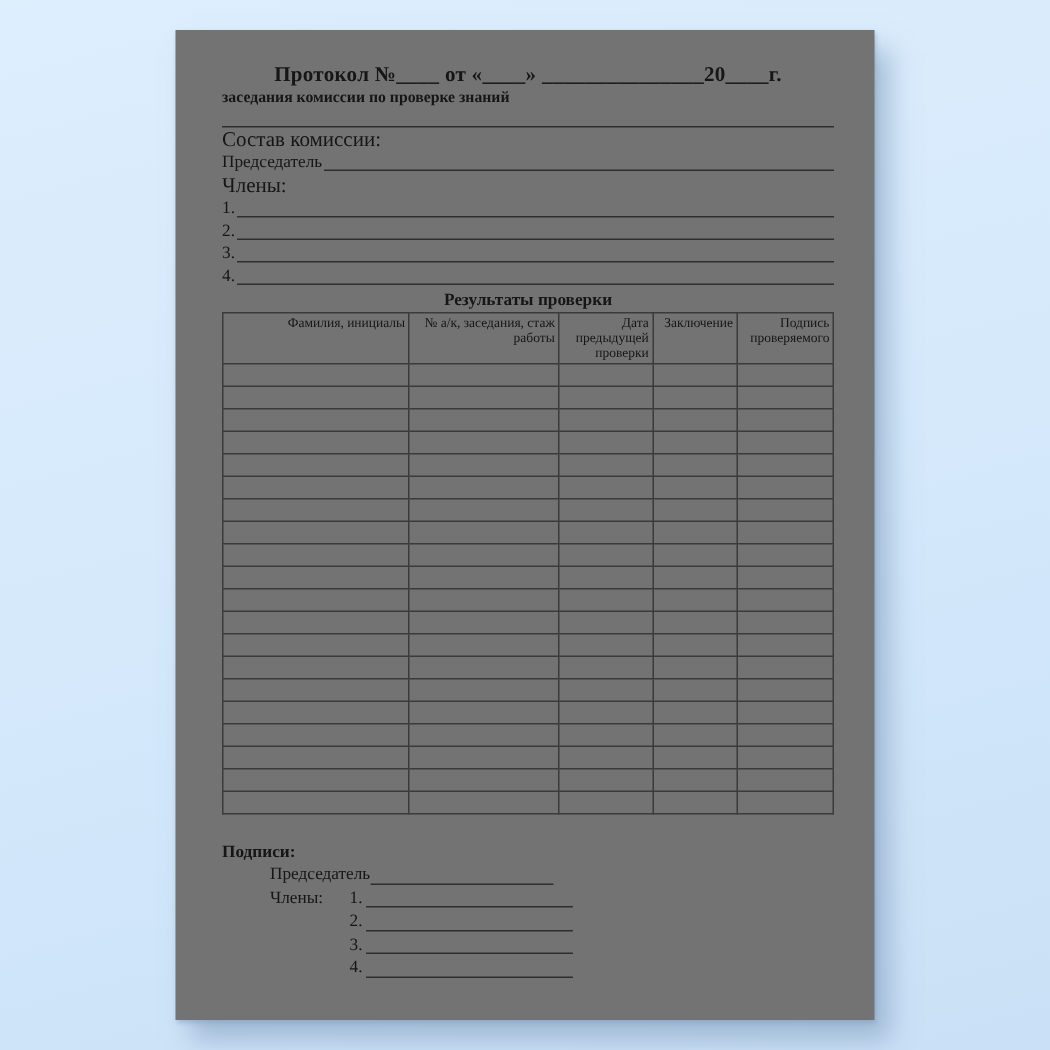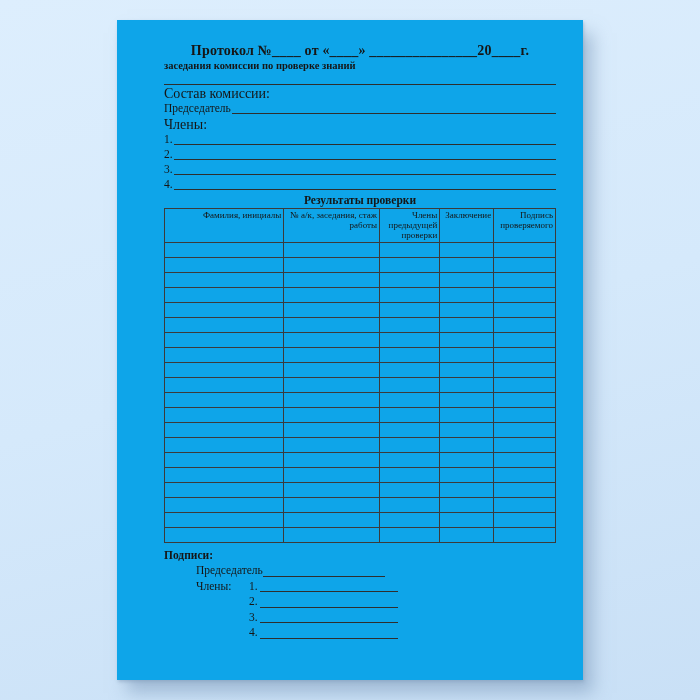--- a/index.html
+++ b/index.html
@@ -5,44 +5,43 @@
   * { margin:0; padding:0; box-sizing:border-box; }
   html,body { width:700px; height:700px; overflow:hidden; }
   body {
     position:relative;
     background: linear-gradient(165deg, #ddeefd 0%, #d5e9fb 50%, #c9e0f6 100%);
     font-family:"Liberation Serif","DejaVu Serif",serif;
     color:#161616;
   }
   .sheet {
     position:absolute; left:117px; top:20px; width:466px; height:660px;
-    background:#0ea5e9;
+    background:#737373;
     box-shadow: 1px 2px 3px rgba(125,150,180,.45), 10px 13px 16px rgba(118,148,182,.5);
-    padding-left: 16px;
   }
   .doc { padding:22px 27px 0 31px; }
   .doc-title {
     text-align:center; font-weight:bold; font-size:14px; line-height:17px;
     white-space:nowrap; letter-spacing:.2px;
   }
   .doc-subtitle { text-align:left; font-weight:bold; font-size:10.5px; line-height:13px; }
   .blank-line { border-bottom:1px solid #2e2e2e; height:13px; margin-top:0; }
   .plain { font-size:14px; line-height:15px; margin-top:1px; }
   .form-line { display:flex; align-items:flex-end; font-size:11.5px; line-height:15px; }
   .form-line .line { flex:1; border-bottom:1px solid #2e2e2e; margin:0 0 2px 1px; }
   .table-title { text-align:center; font-weight:bold; font-size:11.5px; line-height:14px; margin-top:1px; }
   table { width:100%; border-collapse:collapse; table-layout:fixed; margin-top:1px; }
   th,td { border:1px solid #3b3b3b; }
   th {
     font-weight:normal; font-size:9px; line-height:10px;
     text-align:right; vertical-align:top; padding:1px 2px 2px;
     height:30px;
   }
   td { height:15px; padding:0; }
-  .sig-heading { font-weight:bold; font-size:11.5px; line-height:15px; margin-top:5px; }
+  .sig-heading { font-weight:bold; font-size:11.5px; line-height:15px; margin-top:18px; }
   .sig-row { display:flex; align-items:flex-end; font-size:11.5px; line-height:15.5px; margin-left:32px; }
   .sig-line { border-bottom:1px solid #2e2e2e; margin-bottom:2px; }
   .sig-line.chair { width:122px; }
   .sig-members { display:flex; align-items:flex-start; margin-left:32px; }
   .sig-label { font-size:11.5px; line-height:15.5px; width:53px; }
   .sig-number-row { display:flex; align-items:flex-end; font-size:11.5px; line-height:15.5px; }
   .sig-number-row .num { margin-right:2px; }
   .sig-number-row .sig-line { width:138px; }
 </style>
 </head>
@@ -99,21 +98,21 @@
           <col style="width:13.8%">
           <col style="width:15.8%">
       </colgroup>
       <thead>
         <tr>
 
             <th>Фамилия, инициалы</th>
 
             <th>№ а/к, заседания, стаж работы</th>
 
-            <th>Члены предыдущей проверки</th>
+            <th>Дата предыдущей проверки</th>
 
             <th>Заключение</th>
 
             <th>Подпись проверяемого</th>
           </tr>
       </thead>
       <tbody>
 
           <tr>
             <td></td>

